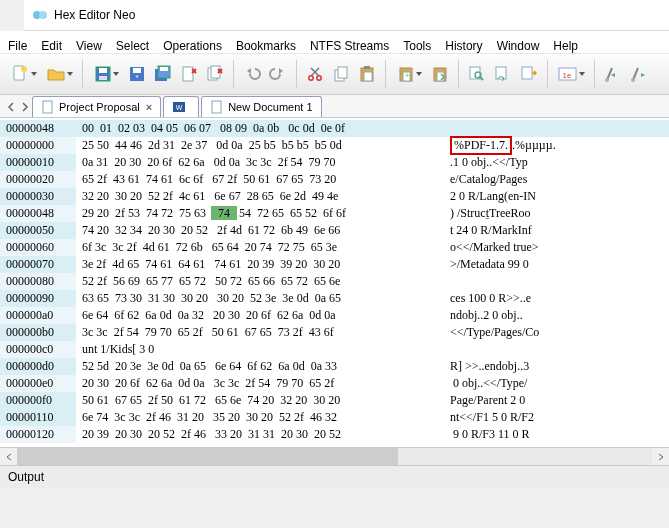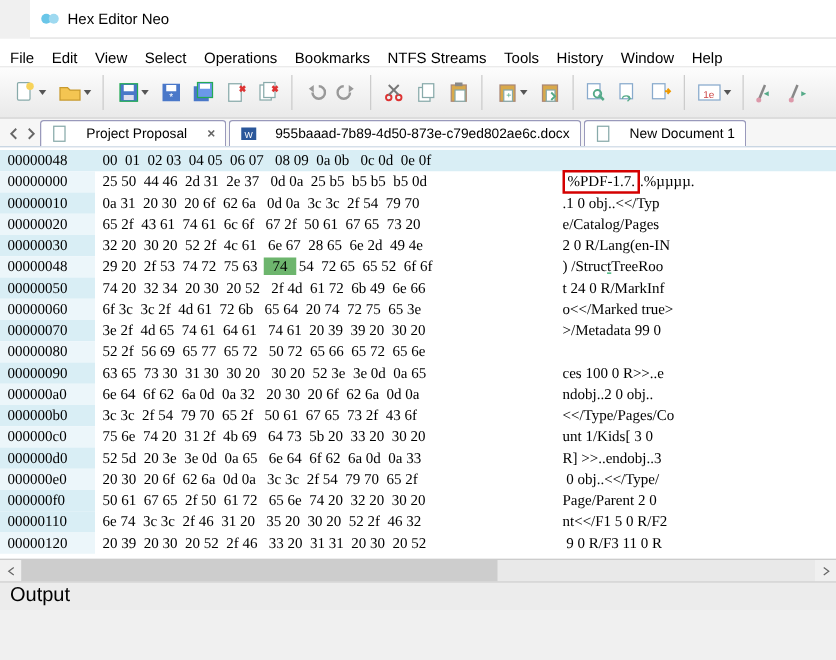--- a/index.html
+++ b/index.html
@@ -9,21 +9,21 @@
   .menubar { background:#fff; height:22px; display:flex; align-items:flex-end; padding:0 8px; gap:14px; border-bottom:1px solid #e5e5e5; }
   .menubar span { font-size:12px; cursor:default; }
   .toolbar { background:linear-gradient(#fdfdfd,#e9e9e9); height:40px; display:flex; align-items:center; padding:0 6px; gap:2px; border-bottom:1px solid #ccc; }
   .tbtn { display:inline-flex; align-items:center; justify-content:center; width:24px; height:26px; }
   .tbtn.wide { width:34px; }
   .tbtn svg { display:block; }
   .drop-tri { width:0;height:0;border-left:3px solid transparent;border-right:3px solid transparent;border-top:4px solid #555;margin-left:1px; }
   .tsep { width:1px; height:28px; background:#ccc; margin:0 4px; }
   .tabbar { background:#f6f6f6; height:22px; display:flex; align-items:flex-end; padding-left:4px; border-bottom:1px solid #bcd; }
   .navbtn { width:12px; height:12px; margin:0 1px 4px 1px; }
-  .tab { display:inline-flex; align-items:center; height:20px; padding:0 8px; font-size:11px; background:#fff; border:1px solid #99b; border-bottom:none; margin-right:2px; border-radius:3px 3px 0 0;gap:10px; }
+  .tab { display:inline-flex; align-items:center; height:20px; padding:0 8px; font-size:11px; background:#fff; border:1px solid #99b; border-bottom:none; margin-right:2px; border-radius:3px 3px 0 0; }
   .tab.active { background:#fff; }
   .tab .doc-ico { width:14px; height:14px; margin-right:4px; }
   .tab .close { margin-left:6px; color:#666; font-weight:bold; font-size:11px; }
   .hexview { background:#fff; font-family:Liberation Serif, serif; font-size:12px; line-height:17px; padding:2px 0 4px 0; overflow:hidden; }
   .hexrow { display:flex; white-space:pre; }
   .addr { width:70px; text-align:left; padding-left:6px; color:#000; }
   .addr.hdr { background:#d9eef5; }
   .addr.odd { background:#ecf6fa; }
   .addr.even { background:#d9eef5; }
   .hexcells { padding-left:6px; letter-spacing:0; }
@@ -31,21 +31,21 @@
   .hexcells.body   { flex:0 0 362px; }
   .hexcells span.sel { background:#6db56d; padding:0 7px; margin:0 -1px; }
   .ascii { padding-left:6px; flex:1 1 auto; }
   .ascii.header { background:#d9eef5; }
   .hl-box { border:2px solid #d40000; padding:0 2px; margin:-1px 0; display:inline-block; line-height:15px; }
   .cursor-u { text-decoration:underline; text-decoration-color:#2a6; }
   .scroll-h { height:17px; background:#f0f0f0; border-top:1px solid #ccc; display:flex; align-items:center; }
   .scroll-left,.scroll-right{ width:17px;height:17px;display:flex;align-items:center;justify-content:center;background:#f0f0f0; }
   .scroll-track{ flex:1;height:17px;background:#e9e9e9;position:relative; }
   .scroll-thumb{ position:absolute;left:0;top:0;height:17px;width:60%;background:#cdcdcd; }
-  .output-header { background:#ececec; border-top:1px solid #c9c9c9; height:22px; display:flex; align-items:center; padding-left:8px; font-size:16px; }
+  .output-header { background:#ececec; border-top:1px solid #c9c9c9; height:22px; display:flex; align-items:center; padding-left:8px; font-size:12px; }
 </style>
 </head>
 <body>
 
 <div class="titlebar">
   <svg class="title-icon" viewBox="0 0 16 16">
       <circle cx="5" cy="8" r="4" fill="#6ac6e8"></circle>
       <circle cx="11" cy="8" r="4" fill="#9ed9f0"></circle>
     </svg>
   <span class="title">Hex Editor Neo</span>
@@ -226,21 +226,20 @@
         <rect x="2" y="1" width="9" height="12" fill="#fff" stroke="#8aa"></rect>
       </svg>
     <span>Project Proposal</span>
     <span class="close">×</span>
   </div>
   <div class="tab">
     <svg class="doc-ico" viewBox="0 0 14 14">
         <rect x="1" y="2" width="12" height="10" fill="#2b579a"></rect>
         <text x="7" y="10" font-size="7" fill="#fff" text-anchor="middle">W</text>
       </svg>
-    <span>955baaad-7b89-4d50-873e-c79ed802ae6c.docx</span>
   </div>
   <div class="tab">
     <svg class="doc-ico" viewBox="0 0 14 14">
         <rect x="2" y="1" width="9" height="12" fill="#fff" stroke="#8aa"></rect>
       </svg>
     <span>New Document 1</span>
   </div>
 </div>
 
 <div class="hexview">
@@ -255,21 +254,21 @@
   <div class="hexrow"><span class="addr odd">00000020</span><span class="hexcells body">65 2f  43 61  74 61  6c 6f   67 2f  50 61  67 65  73 20</span><span class="ascii">e/Catalog/Pages </span></div>
   <div class="hexrow"><span class="addr even">00000030</span><span class="hexcells body">32 20  30 20  52 2f  4c 61   6e 67  28 65  6e 2d  49 4e</span><span class="ascii">2 0 R/Lang(en-IN</span></div>
   <div class="hexrow"><span class="addr odd">00000048</span><span class="hexcells body"><span>29 20  2f 53  74 72  75 63  </span><span class="sel">74</span><span> 54  72 65  65 52  6f 6f</span></span><span class="ascii"><span>) /Struc</span><span class="cursor-u">t</span><span>TreeRoo</span></span></div>
   <div class="hexrow"><span class="addr even">00000050</span><span class="hexcells body">74 20  32 34  20 30  20 52   2f 4d  61 72  6b 49  6e 66</span><span class="ascii">t 24 0 R/MarkInf</span></div>
   <div class="hexrow"><span class="addr odd">00000060</span><span class="hexcells body">6f 3c  3c 2f  4d 61  72 6b   65 64  20 74  72 75  65 3e</span><span class="ascii">o&lt;&lt;/Marked true&gt;</span></div>
   <div class="hexrow"><span class="addr even">00000070</span><span class="hexcells body">3e 2f  4d 65  74 61  64 61   74 61  20 39  39 20  30 20</span><span class="ascii">&gt;/Metadata 99 0 </span></div>
   <div class="hexrow"><span class="addr odd">00000080</span><span class="hexcells body">52 2f  56 69  65 77  65 72   50 72  65 66  65 72  65 6e</span></div>
   <div class="hexrow"><span class="addr even">00000090</span><span class="hexcells body">63 65  73 30  31 30  30 20   30 20  52 3e  3e 0d  0a 65</span><span class="ascii">ces 100 0 R&gt;&gt;..e</span></div>
   <div class="hexrow"><span class="addr odd">000000a0</span><span class="hexcells body">6e 64  6f 62  6a 0d  0a 32   20 30  20 6f  62 6a  0d 0a</span><span class="ascii">ndobj..2 0 obj..</span></div>
   <div class="hexrow"><span class="addr even">000000b0</span><span class="hexcells body">3c 3c  2f 54  79 70  65 2f   50 61  67 65  73 2f  43 6f</span><span class="ascii">&lt;&lt;/Type/Pages/Co</span></div>
-  <div class="hexrow"><span class="addr odd">000000c0</span><span class="hexcells body">75 6e  74 20  31 2f  4b 69   64 73  5b 20  33 20  30 20</span><span class="ascii">unt 1/Kids[ 3 0 </span></div>
+  <div class="hexrow"><span class="addr odd">000000c0</span><span class="ascii">unt 1/Kids[ 3 0 </span></div>
   <div class="hexrow"><span class="addr even">000000d0</span><span class="hexcells body">52 5d  20 3e  3e 0d  0a 65   6e 64  6f 62  6a 0d  0a 33</span><span class="ascii">R] &gt;&gt;..endobj..3</span></div>
   <div class="hexrow"><span class="addr odd">000000e0</span><span class="hexcells body">20 30  20 6f  62 6a  0d 0a   3c 3c  2f 54  79 70  65 2f</span><span class="ascii"> 0 obj..&lt;&lt;/Type/</span></div>
   <div class="hexrow"><span class="addr even">000000f0</span><span class="hexcells body">50 61  67 65  2f 50  61 72   65 6e  74 20  32 20  30 20</span><span class="ascii">Page/Parent 2 0 </span></div>
   <div class="hexrow"><span class="addr even">00000110</span><span class="hexcells body">6e 74  3c 3c  2f 46  31 20   35 20  30 20  52 2f  46 32</span><span class="ascii">nt&lt;&lt;/F1 5 0 R/F2</span></div>
   <div class="hexrow"><span class="addr odd">00000120</span><span class="hexcells body">20 39  20 30  20 52  2f 46   33 20  31 31  20 30  20 52</span><span class="ascii"> 9 0 R/F3 11 0 R</span></div>
 </div>
 
 <div class="scroll-h">
   <div class="scroll-left">
       <svg width="8" height="8" viewBox="0 0 8 8">

